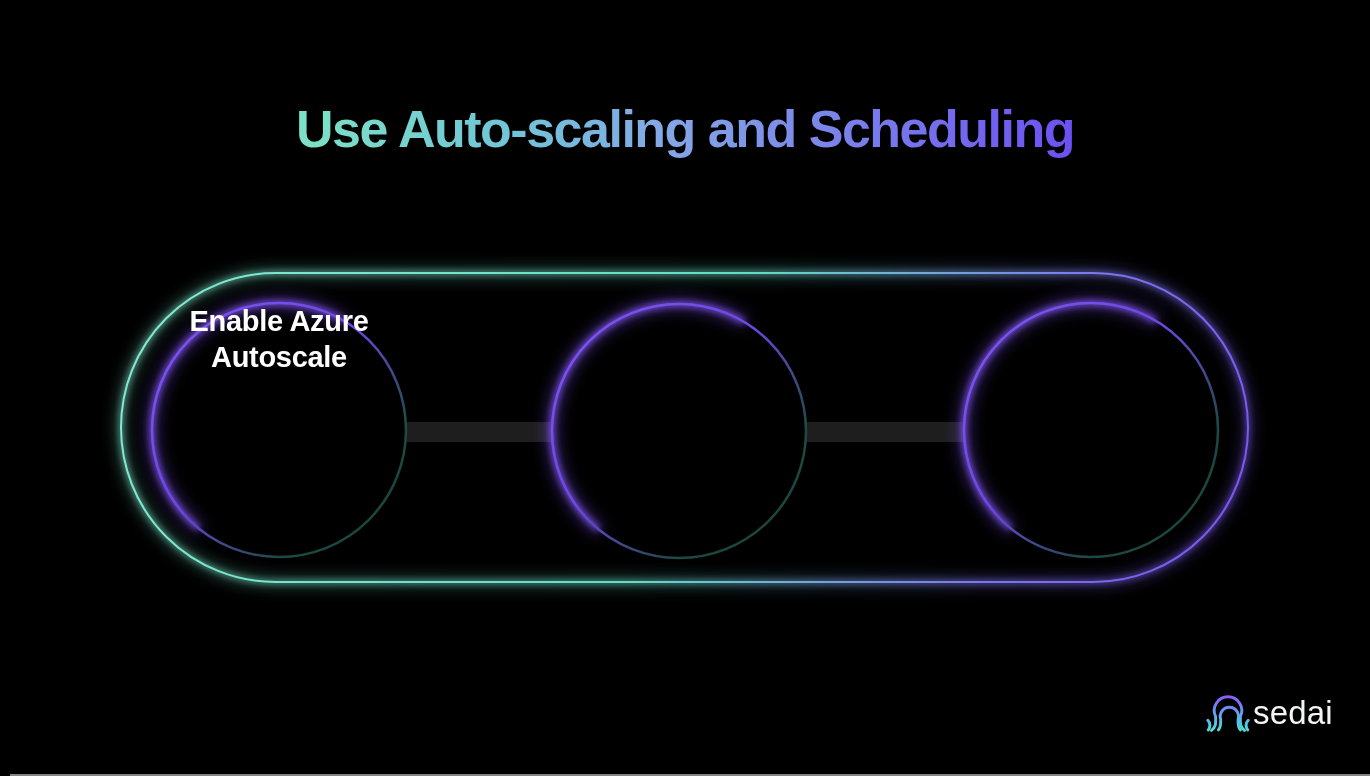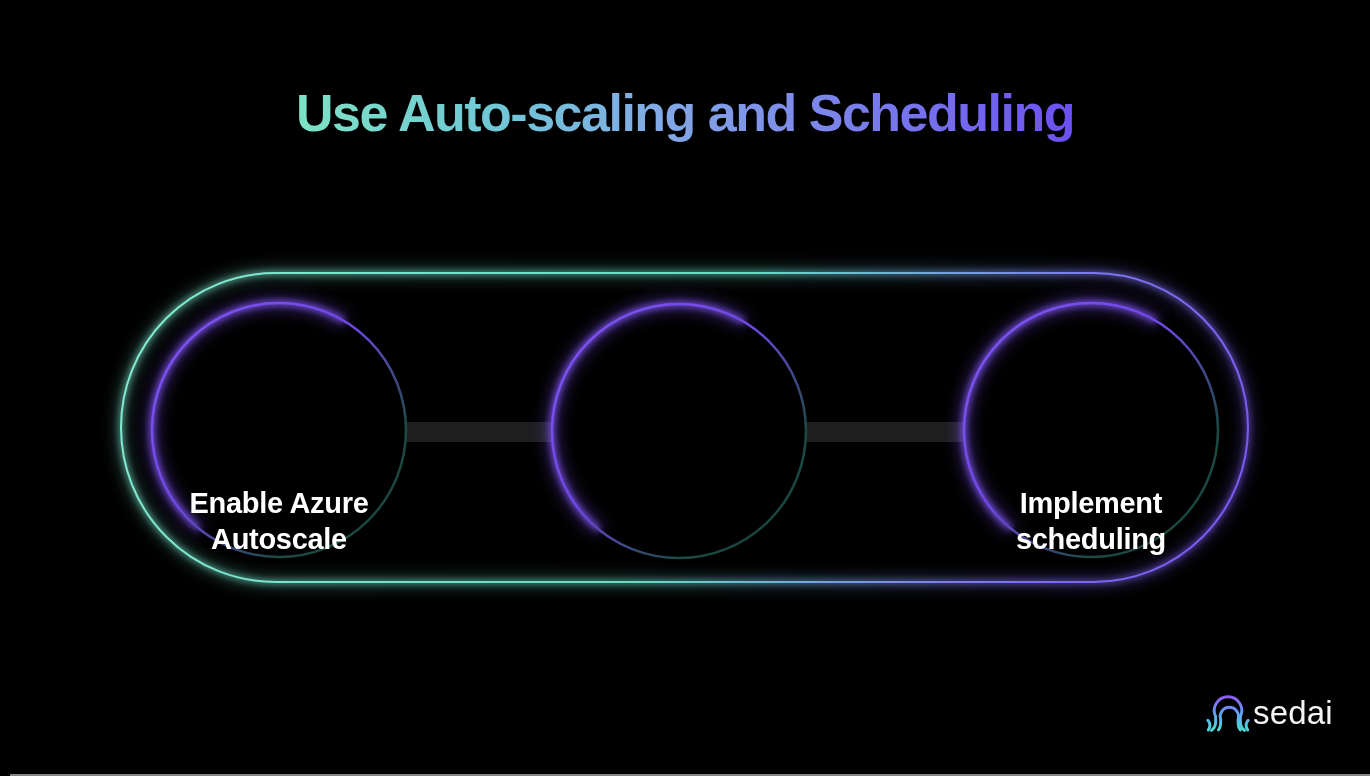--- a/index.html
+++ b/index.html
@@ -11,38 +11,38 @@
     font-family:"Liberation Sans", sans-serif;
   }
   .stage{position:absolute;inset:0;}
   svg.diagram{position:absolute;left:0;top:0;}
 
   .title-wrap{
     position:absolute;left:0;right:0;top:80px;
     display:flex;justify-content:center;
   }
   .title{
-    margin:0;
+    margin:16px;
     display:inline-block;
     font-size:52px;
     line-height:66px;
     font-weight:800;
     letter-spacing:-1.5px;
     background:linear-gradient(90deg,#7de2c4 0%, #70c7d6 26%, #83a9e6 47%, #7d8ce8 64%, #6c50f2 100%);
     -webkit-background-clip:text;
     background-clip:text;
     color:transparent;
     -webkit-text-fill-color:transparent;
     white-space:nowrap;
   }
 
   .step-label{
     position:absolute;
     width:254px;height:254px;
-    display:flex;align-items:flex-end;justify-content:center;
+    display:flex;align-items:flex-start;justify-content:center;
     text-align:center;
     color:#fff;
     font-size:29px;
     font-weight:700;
     line-height:36px;
     letter-spacing:-0.3px;
   }
   .step-label .lines{display:block;}
   .step-label span{display:block;}
   #step1{left:152px;top:303px;}
@@ -136,26 +136,20 @@
   <div class="title-wrap">
     <h1 class="title">Use Auto-scaling and Scheduling</h1>
   </div>
 
   <div class="step-label" id="step1">
     <div class="lines">
       <span>Enable Azure</span>
       <span>Autoscale</span>
     </div>
   </div>
-  <div class="step-label" id="step3">
-    <div class="lines">
-      <span>Implement</span>
-      <span>scheduling</span>
-    </div>
-  </div>
 
   <div class="logo">
     <svg width="44" height="48" viewBox="0 0 48 50">
       <g fill="none" stroke="url(#logoGrad2)" stroke-width="3.2" stroke-linecap="round">
         <defs>
           <linearGradient id="logoGrad2" gradientUnits="userSpaceOnUse" x1="24" y1="8" x2="24" y2="48">
             <stop offset="0" stop-color="#8d5bf8"></stop>
             <stop offset="0.5" stop-color="#5fa8f0"></stop>
             <stop offset="1" stop-color="#4fe3cf"></stop>
           </linearGradient>

